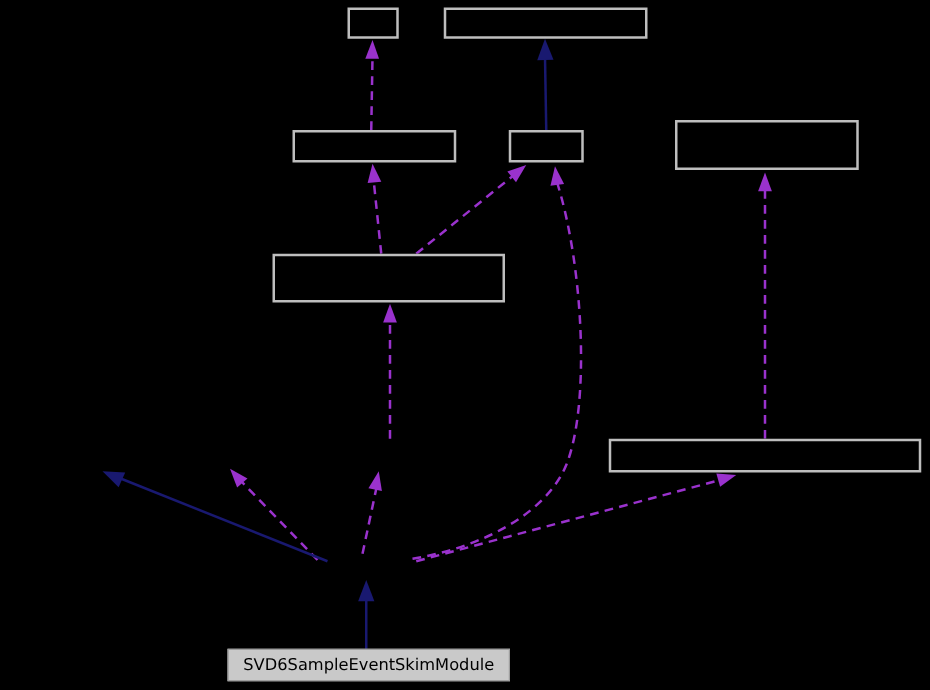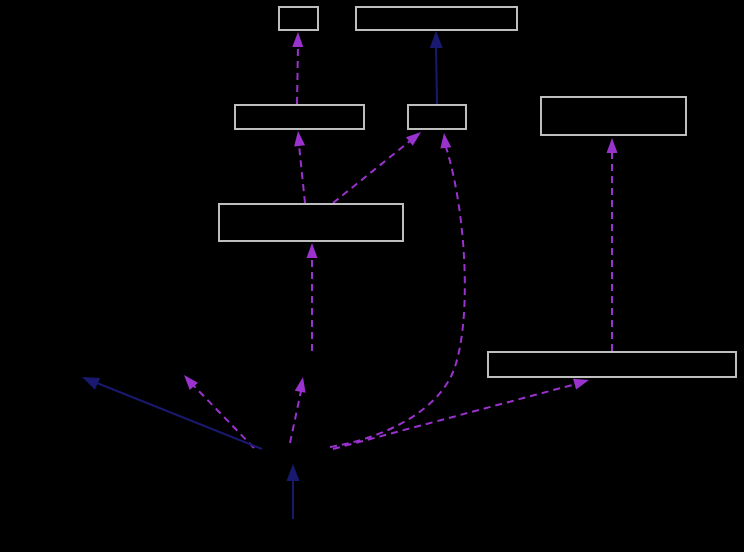--- a/index.html
+++ b/index.html
@@ -53,20 +53,23 @@
       <polygon points="303,377 305.536814578314,392.773857226286 294.73891556038967,390.67495827714396" fill="#9a32cd"></polygon>
       <path d="M312,351 L312,257" stroke="#9a32cd" fill="none" stroke-width="2" stroke-dasharray="7,5"></path>
       <polygon points="312,243 317.5,258 306.5,258" fill="#9a32cd"></polygon>
       <path d="M254,448 L193,385" stroke="#9a32cd" fill="none" stroke-width="2" stroke-dasharray="7,5"></path>
       <polygon points="184,375 197.99178812608284,382.7123190438938 189.68998274363236,389.9289683627894" fill="#9a32cd"></polygon>
       <path d="M262,449 L97,383" stroke="#191970" fill="none" stroke-width="2"></path>
       <polygon points="82,377 100.17406095991691,377.9764774576117 94.88648459993152,389.85256840696553" fill="#191970"></polygon>
       <path d="M293,519 L293,480" stroke="#191970" fill="none" stroke-width="2"></path>
       <polygon points="293,464 299.5,481 286.5,481" fill="#191970"></polygon>
     </svg>
+  <div class="main-node" id="main-node" style="left: 182px; top: 519px; width: 226px; height: 26px; background: rgb(201, 201, 201); color: rgb(0, 0, 0);">
+    <span>SVD6SampleEventSkimModule</span>
+  </div>
 <div class="node" style="left: 278px; top: 6px; width: 41px; height: 25px; border-color: rgb(190, 190, 190);"></div>
     <div class="node" style="left: 355px; top: 6px; width: 163px; height: 25px; border-color: rgb(190, 190, 190);"></div>
     <div class="node" style="left: 234px; top: 104px; width: 131px; height: 26px; border-color: rgb(190, 190, 190);"></div>
     <div class="node" style="left: 407px; top: 104px; width: 60px; height: 26px; border-color: rgb(190, 190, 190);"></div>
     <div class="node" style="left: 540px; top: 96px; width: 147px; height: 40px; border-color: rgb(190, 190, 190);"></div>
     <div class="node" style="left: 218px; top: 203px; width: 186px; height: 39px; border-color: rgb(190, 190, 190);"></div>
     <div class="node" style="left: 487px; top: 351px; width: 250px; height: 27px; border-color: rgb(190, 190, 190);"></div>
   </div>
 
 </body></html>

